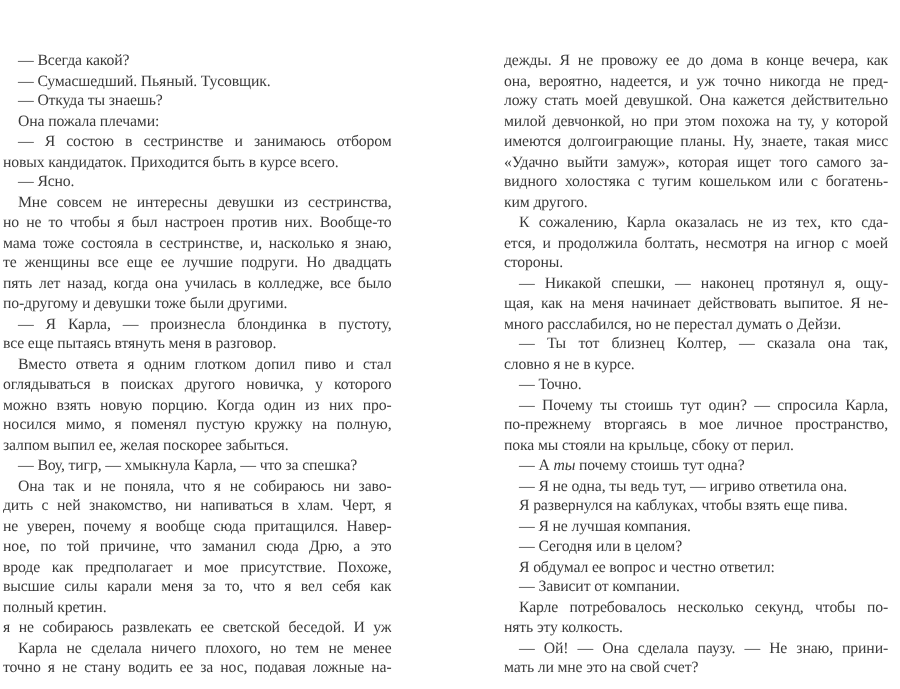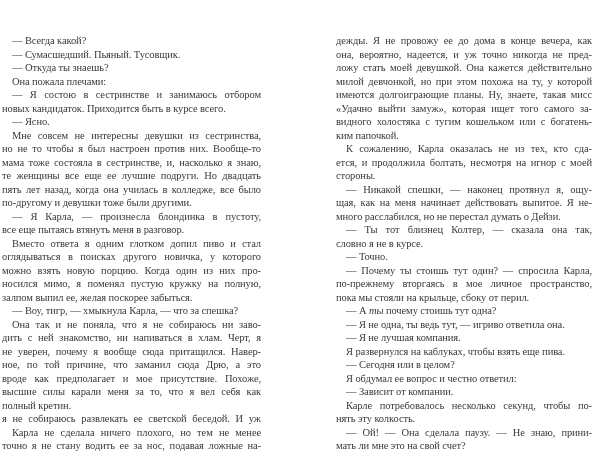--- a/index.html
+++ b/index.html
@@ -84,37 +84,37 @@
     </div>
 
   <div class="page-column page-right">
       <div class="line just">дежды. Я не провожу ее до дома в конце вечера, как</div>
       <div class="line just">она, вероятно, надеется, и уж точно никогда не пред-</div>
       <div class="line just">ложу стать моей девушкой. Она кажется действительно</div>
       <div class="line just">милой девчонкой, но при этом похожа на ту, у которой</div>
       <div class="line just">имеются долгоиграющие планы. Ну, знаете, такая мисс</div>
       <div class="line just">«Удачно выйти замуж», которая ищет того самого за-</div>
       <div class="line just">видного холостяка с тугим кошельком или с богатень-</div>
-      <div class="line">ким папочкой.</div>
+      <div class="line">ким другого.</div>
       <div class="line indent just">К сожалению, Карла оказалась не из тех, кто сда-</div>
       <div class="line just">ется, и продолжила болтать, несмотря на игнор с моей</div>
       <div class="line">стороны.</div>
       <div class="line indent just">— Никакой спешки, — наконец протянул я, ощу-</div>
       <div class="line just">щая, как на меня начинает действовать выпитое. Я не-</div>
       <div class="line">много расслабился, но не перестал думать о Дейзи.</div>
       <div class="line indent just">— Ты тот близнец Колтер, — сказала она так,</div>
       <div class="line">словно я не в курсе.</div>
       <div class="line indent">— Точно.</div>
       <div class="line indent just">— Почему ты стоишь тут один? — спросила Карла,</div>
       <div class="line just">по-прежнему вторгаясь в мое личное пространство,</div>
       <div class="line">пока мы стояли на крыльце, сбоку от перил.</div>
       <div class="line indent"><span>— А </span><i>ты</i><span> почему стоишь тут одна?</span></div>
       <div class="line indent">— Я не одна, ты ведь тут, — игриво ответила она.</div>
+      <div class="line indent">Я развернулся на каблуках, чтобы взять еще пива.</div>
       <div class="line indent">— Я не лучшая компания.</div>
-      <div class="line indent">Я развернулся на каблуках, чтобы взять еще пива.</div>
       <div class="line indent">— Сегодня или в целом?</div>
       <div class="line indent">Я обдумал ее вопрос и честно ответил:</div>
       <div class="line indent">— Зависит от компании.</div>
       <div class="line indent just">Карле потребовалось несколько секунд, чтобы по-</div>
       <div class="line">нять эту колкость.</div>
       <div class="line indent just">— Ой! — Она сделала паузу. — Не знаю, прини-</div>
       <div class="line">мать ли мне это на свой счет?</div>
     </div>
 
   <div class="folio folio-left">212</div>

